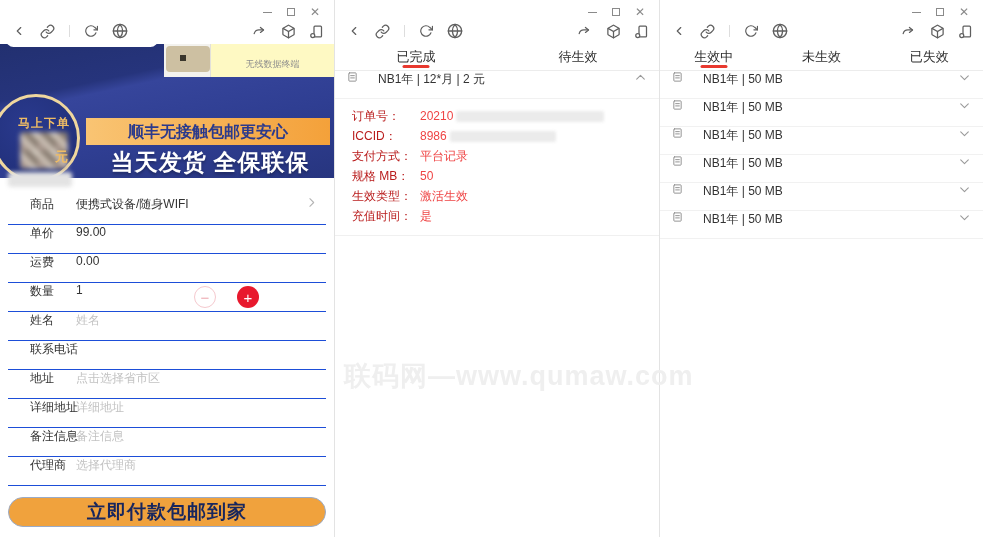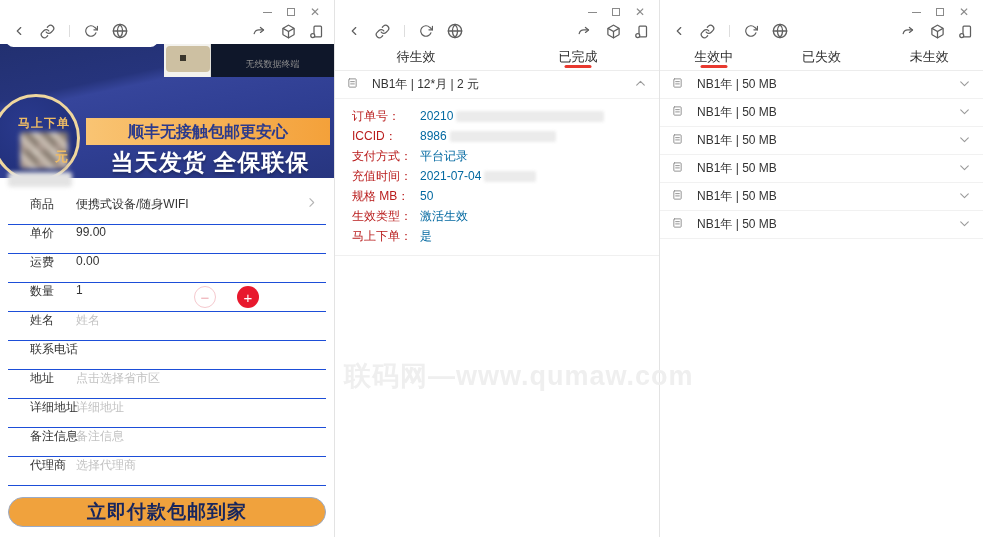--- a/index.html
+++ b/index.html
@@ -28,21 +28,21 @@
   .tab .underline { display:none; position:absolute; bottom:2px; left:50%; transform:translateX(-50%); width:27px; height:3px; border-radius:2px; background:var(--accent-red,#e8392f); }
   .tab.active .underline { display:block; }
 
   
   .banner { position:relative; height:134px; overflow:hidden;
     background:linear-gradient(168deg,#223070 0%,#26347c 28%,#36459b 34%,#2f3e92 62%,#27357f 100%); }
   .white-notch { position:absolute; left:6px; top:-12px; width:152px; height:15px; background:#fff; border-radius:10px; }
   .photo { position:absolute; right:0; top:0; width:170px; height:33px; background:#f3f2ee; display:flex; overflow:hidden; }
   .device { width:44px; height:26px; margin:2px 0 0 2px; background:#cdc0a2; border-radius:4px; position:relative; }
   .device:after { content:""; position:absolute; left:14px; top:9px; width:6px; height:6px; background:#3a362c; }
-  .caption-box { flex:1; background:#0f172a; border-left:1px solid #e2e0da; font-size:9px; color:#8d8d8d; text-align:center; padding-top:14px; }
+  .caption-box { flex:1; background:#fef9c3; border-left:1px solid #e2e0da; font-size:9px; color:#8d8d8d; text-align:center; padding-top:14px; }
   .price-circle { position:absolute; left:-8px; top:50px; width:88px; height:88px; border-radius:50%;
     background:radial-gradient(circle at 40% 35%, #2a3a8e, #1f2d74); border:3px solid #efd79e; }
   .ribbon { position:absolute; left:23px; top:18px; font-size:12px; font-weight:bold; color:#f0bd64; letter-spacing:1px; }
   .price-mosaic { position:absolute; left:25px; top:35px; width:48px; height:37px; border-radius:4px;
     background-image:linear-gradient(45deg,#b7a28f 25%,#d9cbb6 25% 50%,#93846f 50% 75%,#e4d9c4 75%);
     background-size:18px 18px; filter:blur(2.5px); opacity:.9; }
   .yuan { position:absolute; right:9px; bottom:13px; font-size:13px; font-weight:bold; color:#f0bd64; }
   .orange-band { position:absolute; left:86px; right:4px; top:74px; height:27px; line-height:27px; text-align:center;
     background:linear-gradient(90deg,#f9c473,#f4a13a); color:#2b3a8c; font-size:16px; font-weight:bold; }
   .slogan { position:absolute; left:86px; right:0; top:103px; text-align:center; color:#fff;
@@ -58,26 +58,26 @@
   .fvalue.is-ph { color:#c2c2c2; }
   .frow .chev-r { margin-left:auto; }
   .stepper { position:absolute; left:186px; top:3px; display:flex; gap:21px; }
   .step-btn { width:22px; height:22px; border-radius:50%; display:flex; align-items:center; justify-content:center; font-size:15px; line-height:1; cursor:pointer; }
   .minus { border:1px solid #f5c9ce; color:#eeaab2; background:#fff; }
   .plus { background:#e8192d; color:#fff; }
   .pay-btn { margin:11px 8px 0; height:30px; border-radius:16px; background:var(--button-orange,#f0a23d);
     border:1px solid #9aabc8; color:#17265e; font-size:19px; font-weight:bold; display:flex; align-items:center; justify-content:center; cursor:pointer; letter-spacing:1px;font-family:Liberation Mono, monospace; }
 
   
-  .card-head, .list-item { height:28px; display:flex; align-items:center; gap:14px; padding:0 12px 0 12px; border-bottom:1px solid #f1f1f1; font-size:12px; color:#333; cursor:pointer; }
+  .card-head, .list-item { height:28px; display:flex; gap:20px; padding:0 12px 0 12px; border-bottom:1px solid #f1f1f1; font-size:12px; color:#333; cursor:pointer; }
   .card-head .chev, .list-item .chev { margin-left:auto; }
   .details { padding:7px 0 9px 17px; border-bottom:1px solid #f0f0f0; }
   .drow { height:20px; display:flex; align-items:center; font-size:12px; }
   .dlabel { width:68px; flex:none; color:#b91c1c; }
-  .dvalue { color:#0369a1;text-align:center; }
+  .dvalue { color:#ef4444;text-align:center; }
   .blur-mark { display:inline-block; height:11px; margin-left:3px; border-radius:2px; background:#ebebeb; filter:blur(1.5px); }
 
   .watermark { position:absolute; left:344px; top:358px; font-size:27px; font-weight:bold; color:#efefef; letter-spacing:1px; white-space:nowrap; pointer-events:none; z-index:9; }
 </style>
 </head>
 <body>
 
 <div class="app">
 
   <div class="window w-left">
@@ -270,27 +270,27 @@
           </span>
       <span class="icon-btn">
         <svg width="15" height="15" viewBox="0 0 24 24" fill="none" stroke="#5f5f5f" stroke-width="2" stroke-linecap="round" stroke-linejoin="round">
               <rect x="8" y="3.5" width="12" height="17" rx="1.5"></rect>
               <circle cx="6" cy="18.5" r="3.2" fill="#fff"></circle>
             </svg>
           </span>
     </div>
   </div>
     <div class="tabbar">
-        <div class="tab">
-    <span>待生效</span>
-
-  </div>
         <div class="tab active">
     <span>已完成</span>
     <span class="underline"></span>
+  </div>
+        <div class="tab">
+    <span>待生效</span>
+
   </div>
       </div>
     <div class="card-head">
       <span>
         <svg width="11" height="12" viewBox="0 0 24 24" fill="none" stroke="#8a8a8a" stroke-width="2" stroke-linecap="round">
             <rect x="4" y="3" width="16" height="18" rx="1.5"></rect>
             <line x1="8" y1="9" x2="16" y2="9"></line>
             <line x1="8" y1="14" x2="16" y2="14"></line>
           </svg></span>
       <span>NB1年 | 12*月 | 2 元</span>
@@ -309,36 +309,31 @@
     <span class="dlabel">ICCID：</span>
     <span class="dvalue">8986</span>
     <span class="blur-mark" style="width: 106px;"></span>
   </div>
         <div class="drow">
     <span class="dlabel">支付方式：</span>
     <span class="dvalue">平台记录</span>
 
   </div>
         <div class="drow">
-    <span class="dlabel">充值时间：</span>
-    <span class="dvalue">2021-07-04</span>
-    <span class="blur-mark" style="width: 52px;"></span>
-  </div>
-        <div class="drow">
     <span class="dlabel">规格 MB：</span>
     <span class="dvalue">50</span>
 
   </div>
         <div class="drow">
     <span class="dlabel">生效类型：</span>
     <span class="dvalue">激活生效</span>
 
   </div>
         <div class="drow">
-    <span class="dlabel">马上下单：</span>
+    <span class="dlabel">充值时间：</span>
     <span class="dvalue">是</span>
 
   </div>
       </div>
   </div>
 
   <div class="window w-right">
     <div class="chrome">
     <span class="i-min"></span>
     <span class="i-max"></span>
@@ -393,25 +388,25 @@
             </svg>
           </span>
     </div>
   </div>
     <div class="tabbar">
         <div class="tab active">
     <span>生效中</span>
     <span class="underline"></span>
   </div>
         <div class="tab">
+    <span>未生效</span>
+
+  </div>
+        <div class="tab">
     <span>已失效</span>
-
-  </div>
-        <div class="tab">
-    <span>未生效</span>
 
   </div>
       </div>
     <div>
         <div class="list-item">
     <span>
       <svg width="11" height="12" viewBox="0 0 24 24" fill="none" stroke="#8a8a8a" stroke-width="2" stroke-linecap="round">
               <rect x="4" y="3" width="16" height="18" rx="1.5"></rect>
               <line x1="8" y1="9" x2="16" y2="9"></line>
               <line x1="8" y1="14" x2="16" y2="14"></line>

